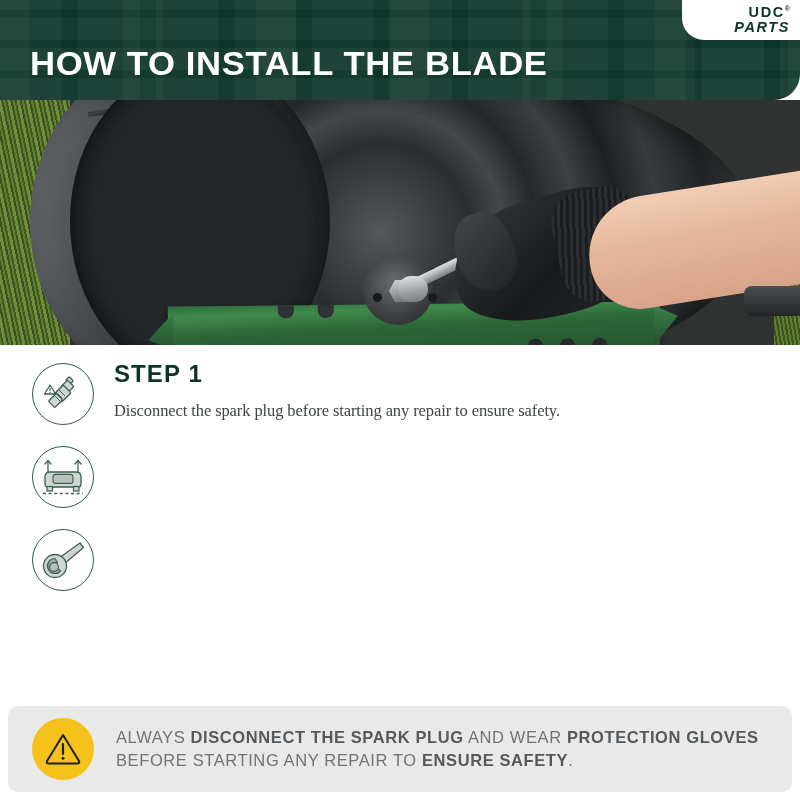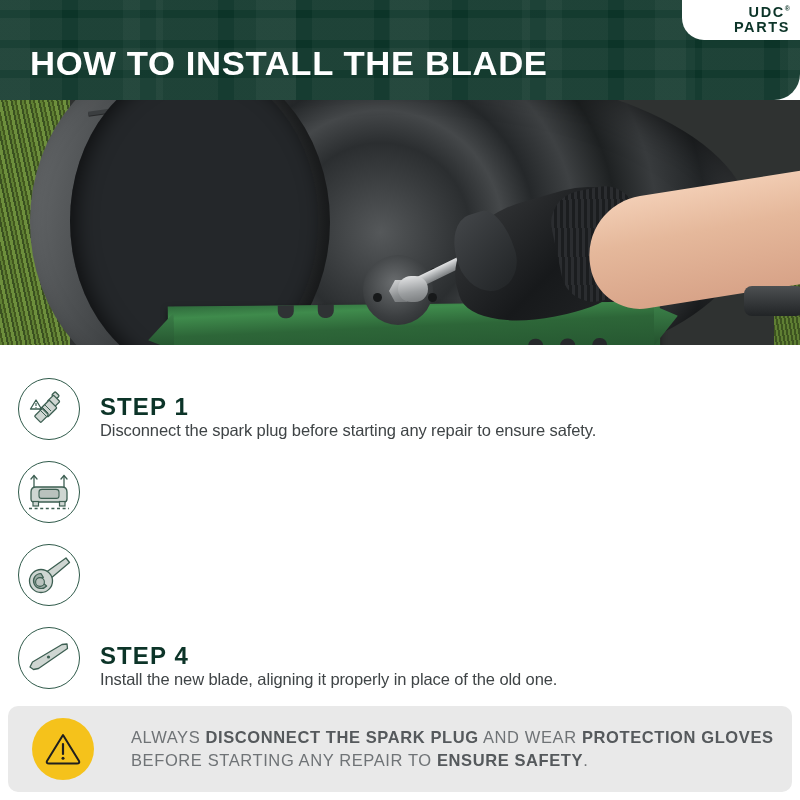--- a/index.html
+++ b/index.html
@@ -69,21 +69,21 @@
     text-align: right;
     line-height: 1.02;
     color: #0c3428;
     font-weight: 700;
     font-size: 14.5px;
     letter-spacing: 1.6px;
     font-family: "Liberation Sans", sans-serif;
   }
   .logo-line1 { display: block; }
   .logo-line1 .reg { font-size: 7px; vertical-align: super; letter-spacing: 0; }
-  .logo-line2 { display: block; }
+  .logo-line2 { display: block; font-style: italic; }
 
   .header-title {
     position: absolute;
     left: 30px; top: 44px;
     color: #ffffff;
     font-size: 34px;
     font-weight: 700;
     letter-spacing: 0.6px;
     font-family: "Liberation Sans", sans-serif;
     transform: scaleX(1.02);
@@ -255,22 +255,22 @@
     background: linear-gradient(180deg,#4d5052,#212426);
   }
   
   .steps {
     position: relative;
     padding: 12px 0 0 0;
   }
   .step {
     position: relative;
     display: flex;
-    align-items: flex-end;
-    padding: 0 24px 0 18px;
+    align-items: flex-start;
+    padding: 0 24px 0 32px;
     height: 83px;
   }
   .step-icon {
     flex: 0 0 auto;
     width: 62px; height: 62px;
     border-radius: 50%;
     border: 1.6px solid #2f5a4a;
     display: flex;
     align-items: center;
     justify-content: center;
@@ -279,25 +279,25 @@
   .step-body { padding-left: 20px; padding-top: 4px; }
   .step-title {
     font-size: 24px;
     font-weight: 700;
     color: #0c3428;
     letter-spacing: 1.1px;
     line-height: 1.05;
     font-family: "Liberation Sans", sans-serif;
   }
   .step-desc {
-    margin-top: 2px;
+    margin-top: 15px;
     font-size: 16.5px;
     color: #3f4446;
     letter-spacing: -0.1px;
-    font-family: Liberation Sans, sans-serif;
+    font-family: Liberation Serif, serif;
   }
 
   
   .warning {
     position: absolute;
     left: 8px; top: 706px;
     width: 784px; height: 86px;
     background: #e9e9e9;
     border-radius: 10px;
     display: flex;
@@ -308,21 +308,21 @@
     flex: 0 0 auto;
     width: 62px; height: 62px;
     border-radius: 50%;
     background: #f5c21b;
     display: flex;
     align-items: center;
     justify-content: center;
     margin-left: 6px;
   }
   .warn-text {
-    padding-left: 37px;
+    padding-left: 22px;
     font-size: 16.5px;
     color: #6f7376;
     line-height: 1.38;
     letter-spacing: 0.6px;
     font-family: "Liberation Sans", sans-serif;
   }
   .warn-text b { color: #55595c; font-weight: 700; }
 </style>
 </head>
 <body>
@@ -429,32 +429,20 @@
       <div class="step-icon">
         <svg width="46" height="44" viewBox="0 0 46 44">
           <path d="M19 20 L40 5 L43.5 9.5 L24 26 Z" fill="#cfd6d2" stroke="#3d5f52" stroke-width="1.3" stroke-linejoin="round"></path>
           <circle cx="15" cy="28" r="11.5" fill="#cfd6d2" stroke="#3d5f52" stroke-width="1.3"></circle>
           <path d="M15 20.5 a7.5 7.5 0 1 0 5.6 12.5 l-4.2-3.6 a2.6 2.6 0 0 1 0.9 -5 z" fill="#9fada7" stroke="#3d5f52" stroke-width="1.2" stroke-linejoin="round"></path>
           <circle cx="14" cy="29" r="4.4" fill="#b9c2bd" stroke="#3d5f52" stroke-width="1.1"></circle>
         </svg>
       </div>
     </div>
 
-    <div class="step">
-      <div class="step-icon">
-        <svg width="46" height="44" viewBox="0 0 46 44">
-          <path d="M4 31 L6.5 26 L36 8.5 L41 8 L41.5 12.5 L12.5 32.5 L7.5 33.5 Z" fill="#cfd6d2" stroke="#3d5f52" stroke-width="1.3" stroke-linejoin="round"></path>
-          <circle cx="22.5" cy="21" r="1.6" fill="#3d5f52"></circle>
-        </svg>
-      </div>
-      <div class="step-body">
-        <div class="step-title">STEP 4</div>
-        <div class="step-desc">Install the new blade, aligning it properly in place of the old one.</div>
-      </div>
-    </div>
   </div>
 
   <div class="warning">
     <div class="warn-badge">
       <svg width="40" height="38" viewBox="0 0 40 38">
         <path d="M20 5 L36 31 Q37 33.5 34 33.5 L6 33.5 Q3 33.5 4 31 Z" fill="none" stroke="#1f1f1f" stroke-width="2" stroke-linejoin="round"></path>
         <line x1="20" y1="14" x2="20" y2="24" stroke="#1f1f1f" stroke-width="2.2" stroke-linecap="round"></line>
         <circle cx="20" cy="28.3" r="1.5" fill="#1f1f1f"></circle>
       </svg>
     </div>

